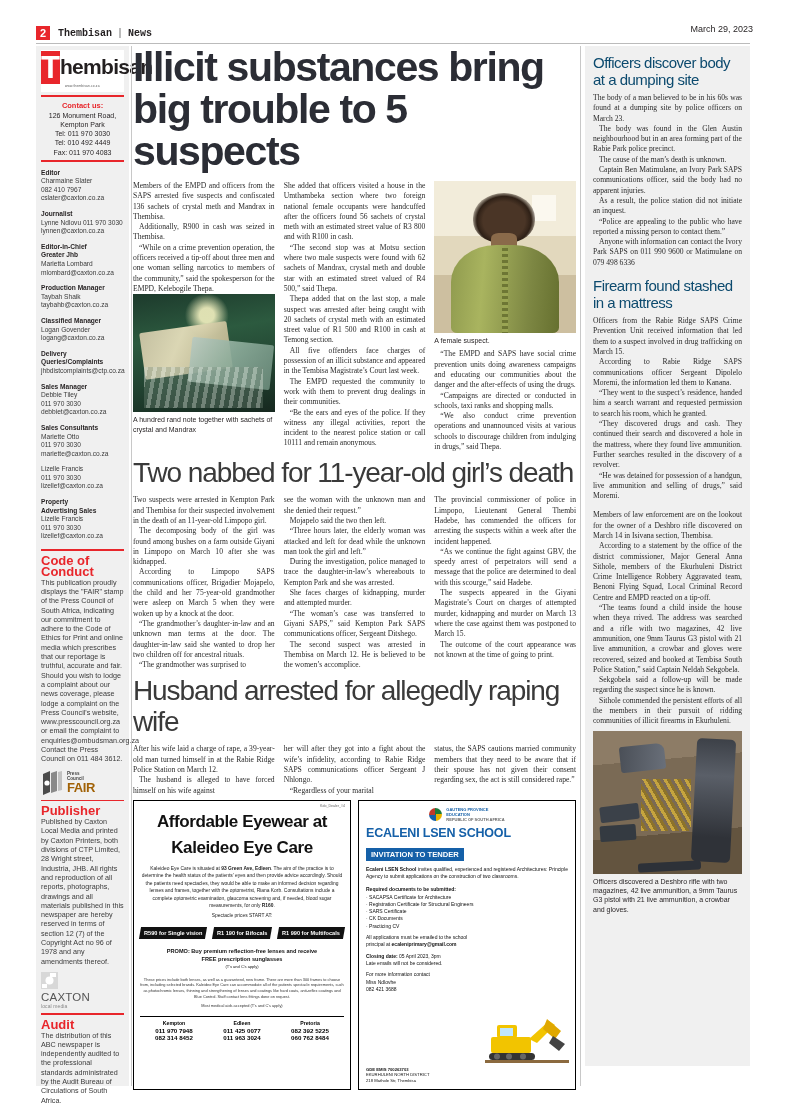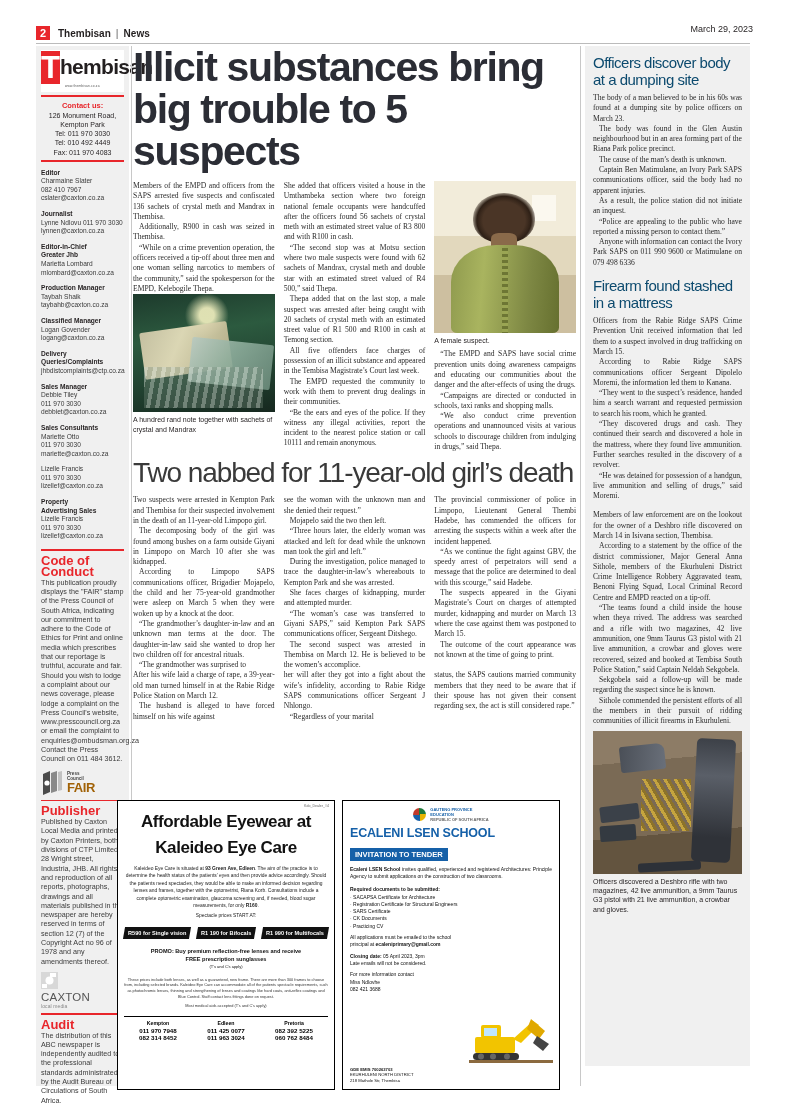--- a/index.html
+++ b/index.html
@@ -16,21 +16,21 @@
   .topbar {
     position: absolute; left: 0; top: 22px; width: 786px; height: 22px;
     display: flex; align-items: center;
   }
   .folio-badge {
     background: #e8262b; color: #fff; font-family: "Liberation Sans", sans-serif;
     font-weight: bold; font-size: 11px; width: 14px; height: 14px;
     display: flex; align-items: center; justify-content: center; margin-left: 36px;
   }
   .folio-text {
-    font-family: Liberation Sans, sans-serif; font-size: 10px; color: #231f20;
+    font-family: Liberation Mono, monospace; font-size: 10px; color: #231f20;
     margin-left: 8px; font-weight: 600;
   }
   .folio-sep { margin: 0 5px; color: #999; }
   .topdate {
     position: absolute; right: 33px; top: 24px;
     font-family: "Liberation Sans", sans-serif; font-size: 9px; color: #231f20;
   }
   .rule-top {
     position: absolute; left: 36px; top: 43px; width: 714px; height: 1px; background: #bbb;
   }
@@ -186,21 +186,21 @@
     font-family: "Liberation Sans", sans-serif; font-weight: normal;
     font-size: 15px; line-height: 17px; color: #0c4a6e; letter-spacing: -.5px;
     margin-bottom: 5px;
   }
   .r-body { font-family:"Liberation Serif",serif; font-size: 7.6px; line-height:10.3px; color:#2a2a2a; text-align:justify;}
   .r-body p { text-indent: 6px; margin:0; }
   .r-body p.first { text-indent:0; }
   .r-sec { margin-bottom: 9px; }
 
   
-  .ads { position: absolute; left: 117px; top: 800px; width: 443px; display:flex; gap:7px; }
+  .ads { position: absolute; left: 133px; top: 800px; width: 443px; display:flex; gap:7px; }
   .ad {
     background:#fff; border:1px solid #000;
     font-family:"Liberation Sans", sans-serif;
   }
   .ad-eye { width: 218px; height: 290px; padding: 5px 6px; position:relative; }
   .ad-code { position:absolute; right:5px; top:3px; font-size:3.6px; color:#666; }
   .ad-eye-h {
     font-size: 17px; font-weight: bold; color:#111; text-align:center;
     line-height: 20px; letter-spacing:-.4px; margin-top:6px;
   }
@@ -441,20 +441,21 @@
         <p>The second suspect was arrested in Thembisa on March 12. He is believed to be the women’s accomplice.</p>
       </div>
       <div class="col bodytext">
         <p class="first">The provincial commissioner of police in Limpopo, Lieutenant General Thembi Hadebe, has commended the officers for arresting the suspects within a week after the incident happened.</p>
         <p>“As we continue the fight against GBV, the speedy arrest of perpetrators will send a message that the police are determined to deal with this scourge,” said Hadebe.</p>
         <p>The suspects appeared in the Giyani Magistrate’s Court on charges of attempted murder, kidnapping and murder on March 13 where the case against them was postponed to March 15.</p>
         <p>The outcome of the court appearance was not known at the time of going to print.</p>
       </div>
     </div>
 
+    <div class="hl-light">Husband arrested for allegedly raping wife</div>
     <div class="cols3">
       <div class="col bodytext">
         <p class="first">After his wife laid a charge of rape, a 39-year-old man turned himself in at the Rabie Ridge Police Station on March 12.</p>
         <p>The husband is alleged to have forced himself on his wife against</p>
       </div>
       <div class="col bodytext">
         <p class="first">her will after they got into a fight about the wife’s infidelity, according to Rabie Ridge SAPS communications officer Sergeant J Nhlongo.</p>
         <p>“Regardless of your marital</p>
       </div>
       <div class="col bodytext">
@@ -556,21 +557,21 @@
       </div>
     </div>
   </div>
 
   <div class="rightcol">
 
     <div class="r-sec">
       <div class="r-head">Officers discover body at a dumping site</div>
       <div class="r-body">
         <p class="first">The body of a man believed to be in his 60s was found at a dumping site by police officers on March 23.</p>
-        <p>The body was found in the Glen Austin neighbourhood but in an area forming part of the Riana Park police precinct.</p>
+        <p>The body was found in the Glen Austin neighbourhood but in an area forming part of the Rabie Park police precinct.</p>
         <p>The cause of the man’s death is unknown.</p>
         <p>Captain Ben Matimulane, an Ivory Park SAPS communications officer, said the body had no apparent injuries.</p>
         <p>As a result, the police station did not initiate an inquest.</p>
         <p>“Police are appealing to the public who have reported a missing person to contact them.”</p>
         <p>Anyone with information can contact the Ivory Park SAPS on 011 990 9600 or Matimulane on 079 498 6336</p>
       </div>
     </div>
 
     <div class="r-sec">
       <div class="r-head">Firearm found stashed in a mattress</div>

